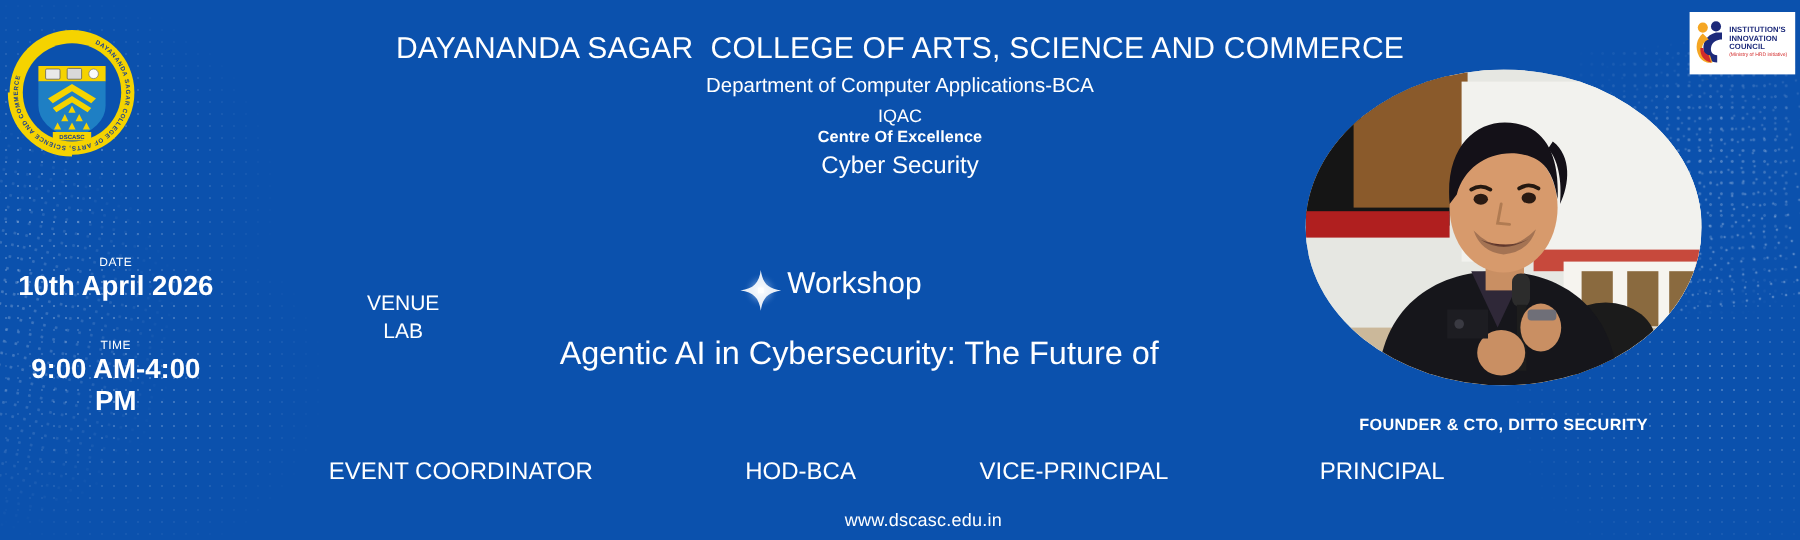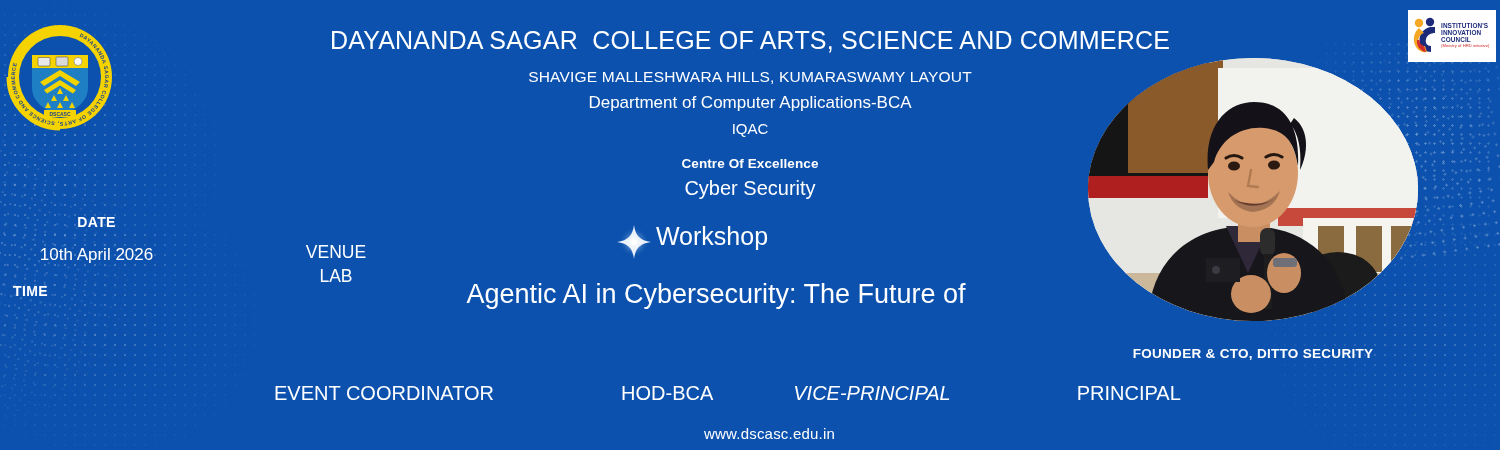--- a/index.html
+++ b/index.html
@@ -110,21 +110,21 @@
   }
   #college-name {
     font-size:25px; font-weight:400; letter-spacing:.2px;
     white-space:pre;
   }
   #college-address {
     font-size:15.5px; font-weight:400; margin-top:13px; letter-spacing:.2px;
   }
   #department { font-size:17px; font-weight:400; margin-top:7px; }
   #iqac { font-size:15px; font-weight:400; margin-top:7px; }
-  #coe { font-size:13.5px; font-weight:bold; margin-top:19px; letter-spacing:.1px; }
+  #coe { font-size:13.5px; font-weight:bold; margin-top:0; letter-spacing:.1px; }
   #coe-topic { font-size:20px; font-weight:400; margin-top:6px; }
 
   
   #workshop-row {
     position:absolute; left:0; right:0; top:222px;
     display:flex; align-items:flex-start; justify-content:center;
     padding-right:118px;
   }
   #sparkle-icon {
     width:40px; height:40px; margin-right:2px;
@@ -135,23 +135,23 @@
   
   #workshop-title {
     position:absolute; top:277px; left:0; right:0;
     padding-right:68px;
     text-align:center;
     font-size:27px; font-weight:400; line-height:1.32;
   }
 
   
   #date-block { position:absolute; left:13px; top:214px; width:167px; text-align:center; }
-  #time-block { position:absolute; left:13px; top:283px; width:167px; }
-  .meta-label { font-size:14px; font-weight:bold; letter-spacing:.4px; }
-  .meta-value { font-size:17px; font-weight:400; margin-top:15px; }
+  #time-block { position:absolute; left:13px; top:283px; width:167px; text-align:center; }
+  .meta-label { font-size:10px; font-weight:normal; letter-spacing:.4px; }
+  .meta-value { font-size:23px; font-weight:700; margin-top:0; }
 
   
   #venue-block { position:absolute; left:243px; top:240px; width:186px; text-align:center; }
   .venue-line { font-size:17.5px; font-weight:400; line-height:1.38; }
 
   
   #speaker-photo {
     position:absolute; left:1088px; top:58px;
     width:330px; height:263px;
     border-radius:50%;
@@ -169,21 +169,21 @@
   }
 
   
   #roles-row {
     position:absolute; left:240px; top:382px; width:1085px;
     display:flex; align-items:center;
   }
   .role-item { font-size:20px; font-weight:400; white-space:nowrap; }
   .role-0 { flex:0 0 auto; margin-left:34px; }
   .role-1 { flex:0 0 auto; margin-left:127px; }
-  .role-2 { flex:0 0 auto; margin-left:80px;font-style:italic; }
+  .role-2 { flex:0 0 auto; margin-left:103px; }
   .role-3 { flex:0 0 auto; margin-left:126px; }
 
   
   #website {
     position:absolute; left:0; right:0; top:425px;
     text-align:center; font-size:15px; font-weight:400; letter-spacing:.2px;padding-left:39px;
   }
 </style>
 </head>
 <body>
@@ -244,21 +244,20 @@
     <div class="iic-text">
       <div class="iic-l1">INSTITUTION'S</div>
       <div class="iic-l2">INNOVATION</div>
       <div class="iic-l3">COUNCIL</div>
       <div class="iic-sub">(Ministry of HRD initiative)</div>
     </div>
   </div>
 
   <div id="header-block">
     <div id="college-name">DAYANANDA SAGAR  COLLEGE OF ARTS, SCIENCE AND COMMERCE</div>
-    <div id="college-address">SHAVIGE MALLESHWARA HILLS, KUMARASWAMY LAYOUT</div>
     <div id="department">Department of Computer Applications-BCA</div>
     <div id="iqac">IQAC</div>
     <div id="coe">Centre Of Excellence</div>
     <div id="coe-topic">Cyber Security</div>
   </div>
 
   <div id="workshop-row">
     <svg id="sparkle-icon" viewBox="0 0 40 40" aria-hidden="true">
       <defs>
         <radialGradient id="glow" cx="50%" cy="50%" r="50%">
@@ -278,20 +277,21 @@
     <div>Agentic AI in Cybersecurity: The Future of</div>
   </div>
 
   <div id="date-block">
     <div class="meta-label">DATE</div>
     <div class="meta-value">10th April 2026</div>
   </div>
 
   <div id="time-block">
     <div class="meta-label">TIME</div>
+    <div class="meta-value">9:00 AM-4:00 PM</div>
   </div>
 
   <div id="venue-block">
     <div class="venue-line">VENUE</div>
     <div class="venue-line">LAB</div>
   </div>
 
   <div id="speaker-photo">
     <svg viewBox="0 0 330 263" preserveAspectRatio="xMidYMid slice" aria-hidden="true">
       <rect width="330" height="263" fill="#e6e7e2"></rect>

